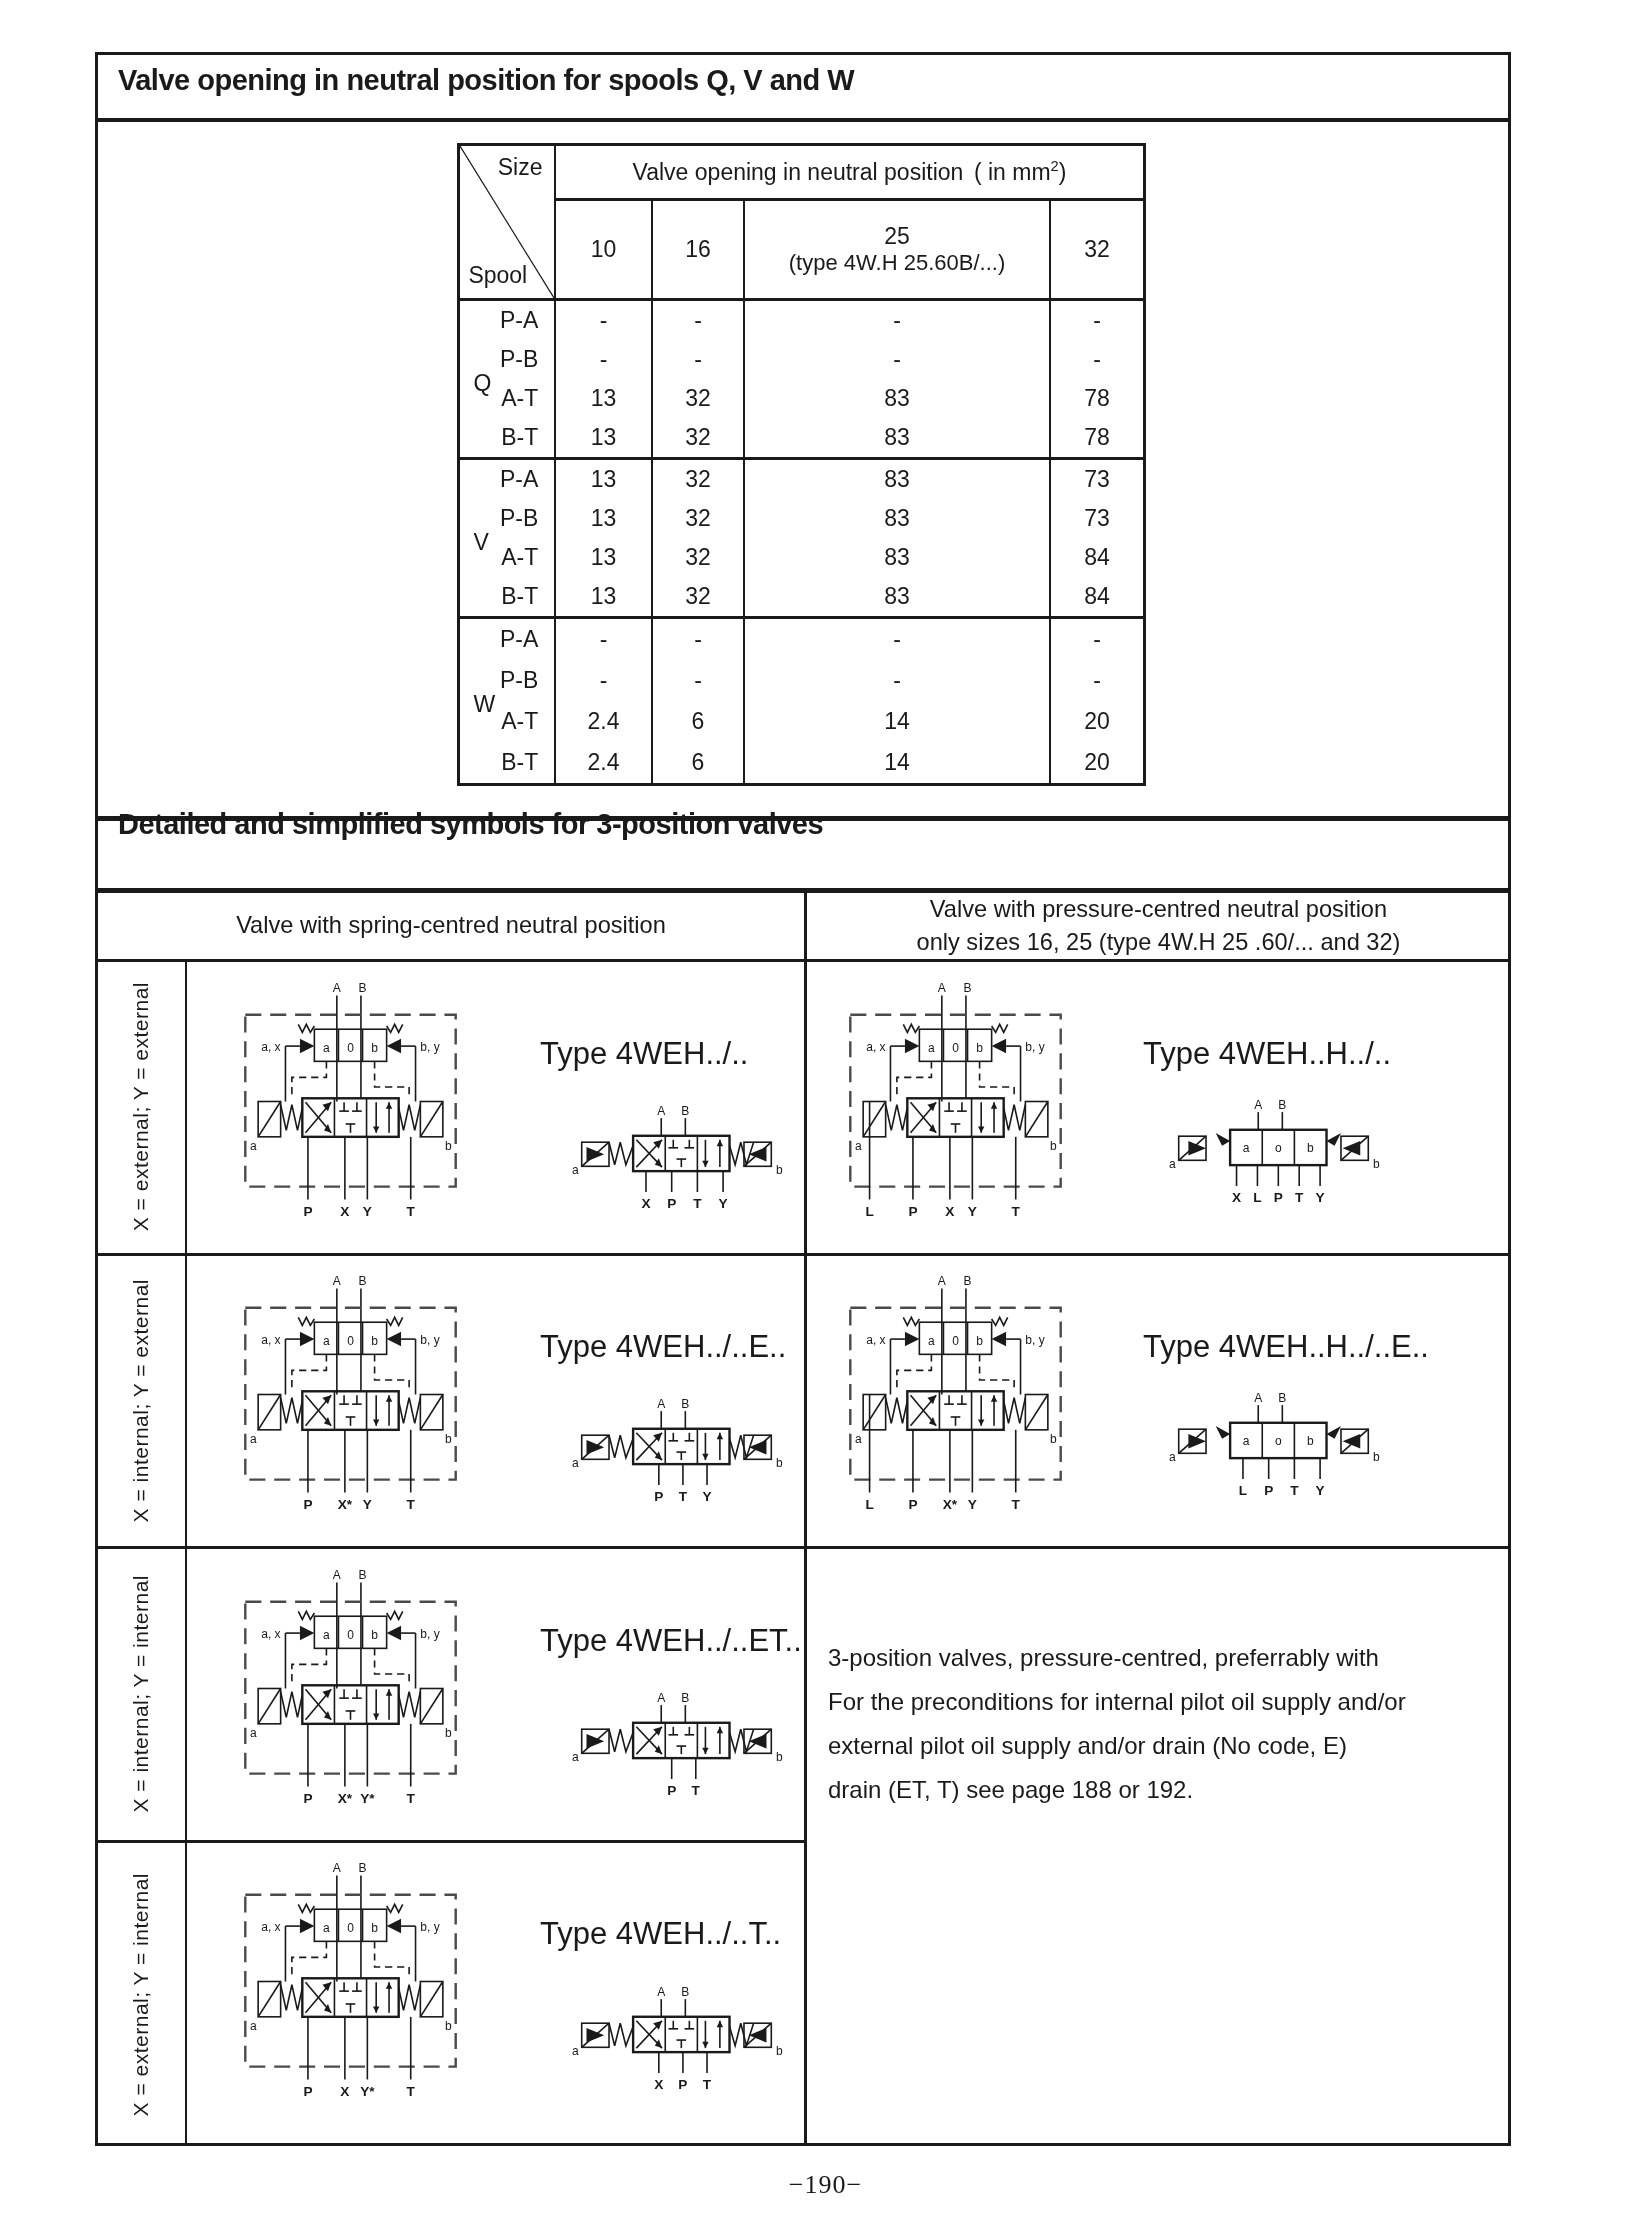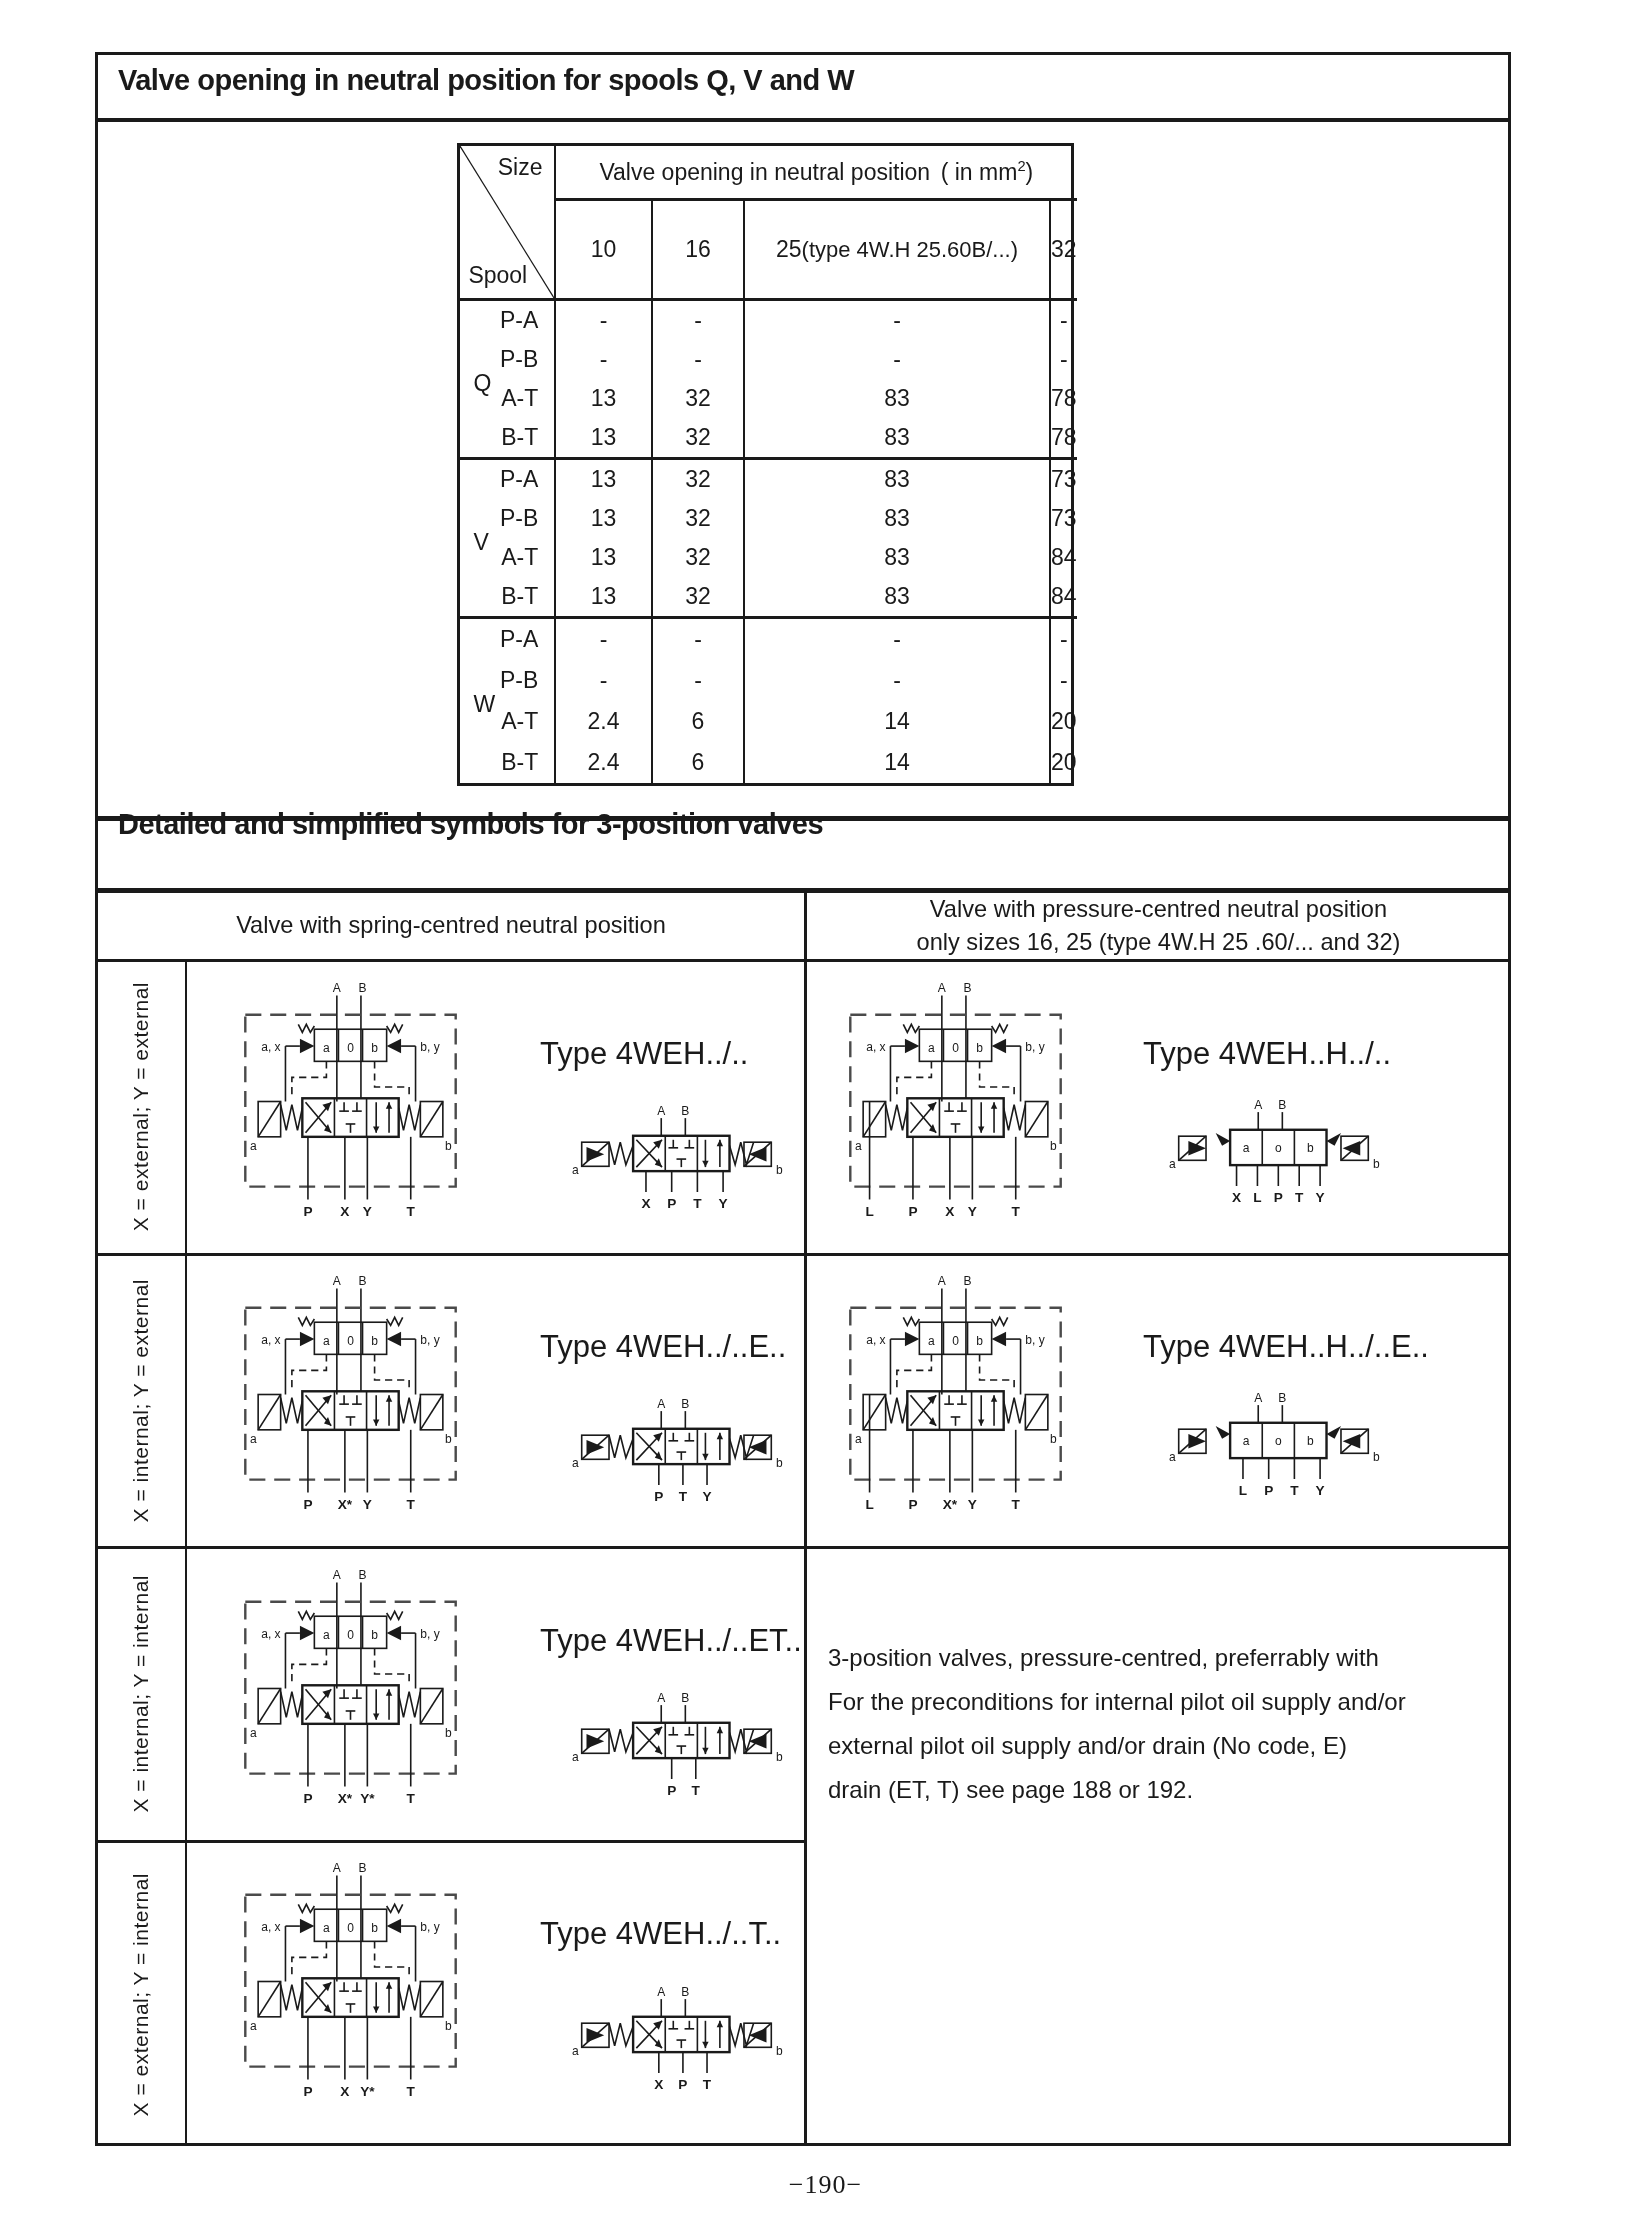--- a/index.html
+++ b/index.html
@@ -4,33 +4,33 @@
 <style>
   html,body{margin:0;padding:0;background:#e8e8e8;}
   .page{position:relative;width:1651px;height:2239px;background:#ffffff;
         font-family:"Liberation Sans",sans-serif;color:#1a1a1a;overflow:hidden;}
   .hl{position:absolute;background:#1a1a1a;}
   .vl{position:absolute;background:#1a1a1a;}
   .box{position:absolute;left:95px;top:52px;width:1416px;height:2094px;
        border:3.7px solid #1a1a1a;box-sizing:border-box;}
   .sect-title{position:absolute;font-size:29px;font-weight:bold;letter-spacing:-0.5px;white-space:nowrap;}
   
-  .tbl{position:absolute;left:457px;top:143px;width:617px;height:643px;
+  .tbl{position:absolute;left:457px;top:143px;width:689px;height:643px;
        border:3.7px solid #1a1a1a;box-sizing:border-box;display:grid;
        grid-template-columns:96px 95px 92px 306px 1fr;
        grid-template-rows:52px 100px 159px 159px 1fr;font-size:23px;}
   .tbl div{box-sizing:border-box;}
   .corner{grid-area:1/1/3/2;position:relative;border-right:2.1px solid #1a1a1a;}
   .corner svg{position:absolute;inset:0;width:100%;height:100%;}
   .corner .lab-size{position:absolute;top:8.4px;right:11.5px;}
   .corner .lab-spool{position:absolute;bottom:9.4px;left:8.4px;}
   .hmain{grid-area:1/2/2/6;display:flex;align-items:center;justify-content:center;gap:4.2px;}
   .hmain sup{font-size:14.7px;}
   .csize{grid-row:2;border-top:3.1px solid #1a1a1a;display:flex;align-items:center;justify-content:center;}
-  .csize.c25{flex-direction:row;justify-content:center;}
+  .csize.c25{flex-direction:column;justify-content:center;}
   .bl{border-left:2.1px solid #1a1a1a;}
   .bt{border-top:3.1px solid #1a1a1a;}
   .glabel{position:relative;border-right:2.1px solid #1a1a1a;}
   .gletter{position:absolute;left:13.6px;top:44%;}
   .stack{display:flex;flex-direction:column;height:100%;}
   .stack>div{flex:1;display:flex;align-items:center;}
   .spools>div{justify-content:flex-end;padding-right:15.7px;}
   .vals>div{justify-content:center;}
   
   .colhead{position:absolute;display:flex;flex-direction:column;align-items:center;

